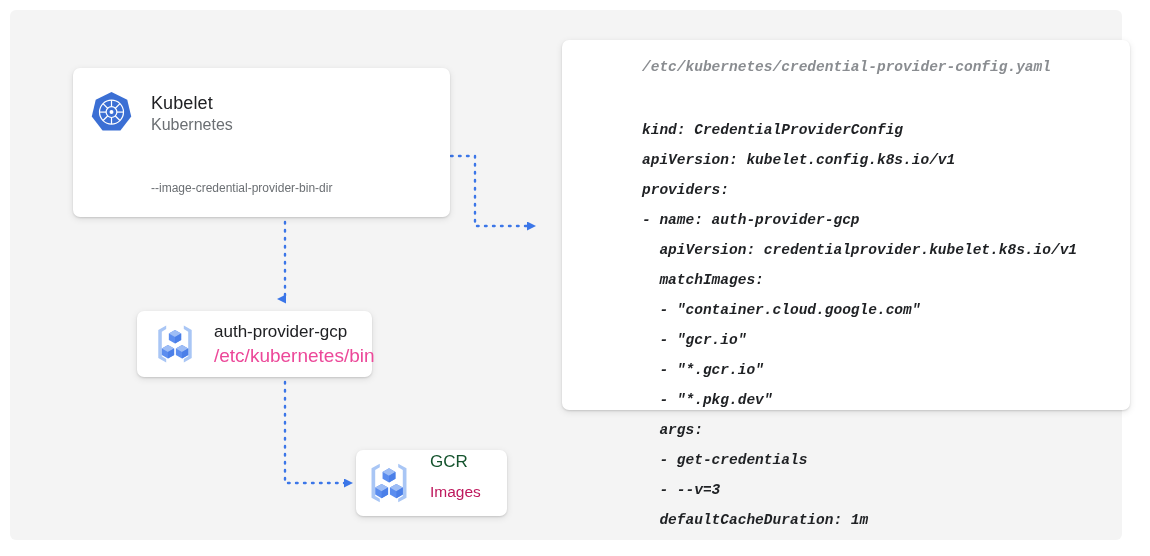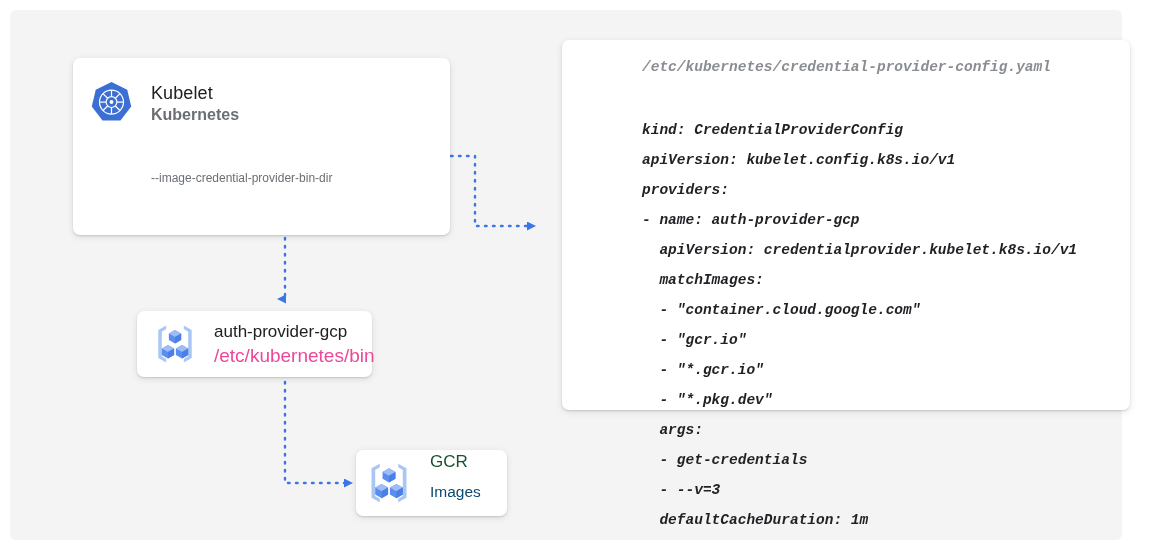--- a/index.html
+++ b/index.html
@@ -21,29 +21,29 @@
     border-radius:6px;
   }
   .node{
     position:absolute;
     background:#ffffff;
     border-radius:7px;
     box-shadow:0 1px 2px rgba(0,0,0,0.13), 0 2px 7px rgba(0,0,0,0.10);
     box-sizing:border-box;
   }
   
-  #kubelet-node{ left:73px; top:58px; width:377px; height:177px; }
+  #kubelet-node{ left:73px; top:68px; width:377px; height:149px; }
   #kubelet-node .k8s-logo{ position:absolute; left:15px; top:22px; width:47px; height:47px; }
   #kubelet-node .title{
     position:absolute; left:78px; top:25px;
     font-size:18px; color:#202124; letter-spacing:0.1px;
   }
   #kubelet-node .subtitle{
     position:absolute; left:78px; top:48px;
-    font-size:16px; color:#6b6f73;font-weight:bold;
+    font-size:16px; color:#6b6f73;
   }
   #kubelet-node .flag1{
     position:absolute; left:78px; top:90px;
     font-size:14.5px; color:#6b6f73; white-space:nowrap;
   }
   #kubelet-node .flag2{
     position:absolute; left:78px; top:113px;
     font-size:12px; color:#6b6f73; white-space:nowrap;
   }
   
@@ -59,21 +59,21 @@
   }
   
   #gcr-node{ left:356px; top:450px; width:151px; height:66px; }
   #gcr-node .gcp-icon{ position:absolute; left:10px; top:10px; width:46px; height:46px; }
   #gcr-node .title{
     position:absolute; left:74px; top:2px;
     font-size:17px; color:#14532d;text-align:center;
   }
   #gcr-node .subtitle{
     position:absolute; left:74px; top:33px;
-    font-size:15.5px; color:#0c4a6e;
+    font-size:15.5px; color:#be185d;
   }
   
   #yaml-card{ left:542px; top:40px; width:568px; height:370px;margin-left:20px; }
   #yaml-card .path{
     position:absolute; left:80px; top:19px;
     font-family:"Liberation Mono", monospace;
     font-style:italic; font-weight:bold;
     font-size:14.5px; color:#8a8d91; white-space:pre;
   }
   #yaml-card .code{

